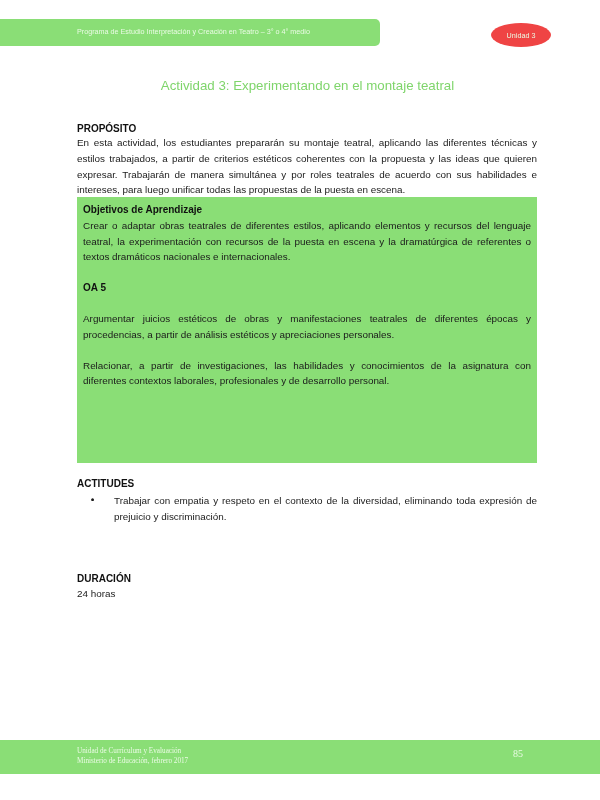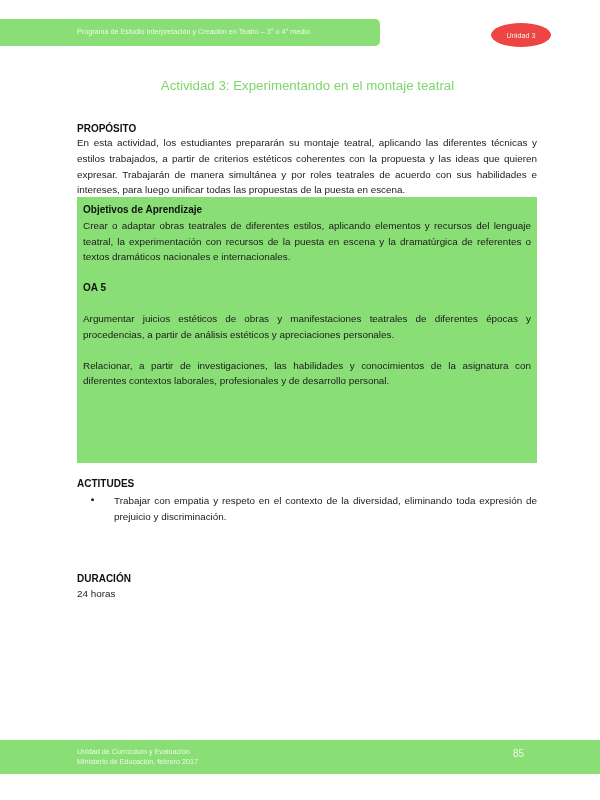--- a/index.html
+++ b/index.html
@@ -38,20 +38,21 @@
   .attitudes ul { margin: 4px 0 0 0; padding: 0; list-style: none; }
   .attitudes li { position: relative; padding-left: 37px; }
   .attitudes li .bullet {
     position: absolute; left: 14px; top: 0; font-size: 9px;
   }
   .duration { position: absolute; left: 77px; top: 572px; width: 300px; }
   .duration .section-heading { line-height: 14px; }
   .footer-bar {
     position: absolute; left: 0; top: 740px; width: 600px; height: 34px;
     background: #8ade76;
+    font-family: Liberation Serif, serif;
   }
   .footer-line { position: absolute; left: 77px; font-size: 7.2px; color: #eafbe4; white-space: nowrap; }
   .footer-page { position: absolute; left: 513px; top: 8px; font-size: 10px; color: #eafbe4; }
 </style>
 </head>
 <body>
 
 <div class="header-bar">
   <span class="header-text">Programa de Estudio Interpretación y Creación en Teatro – 3° o 4° medio</span>
 </div>

